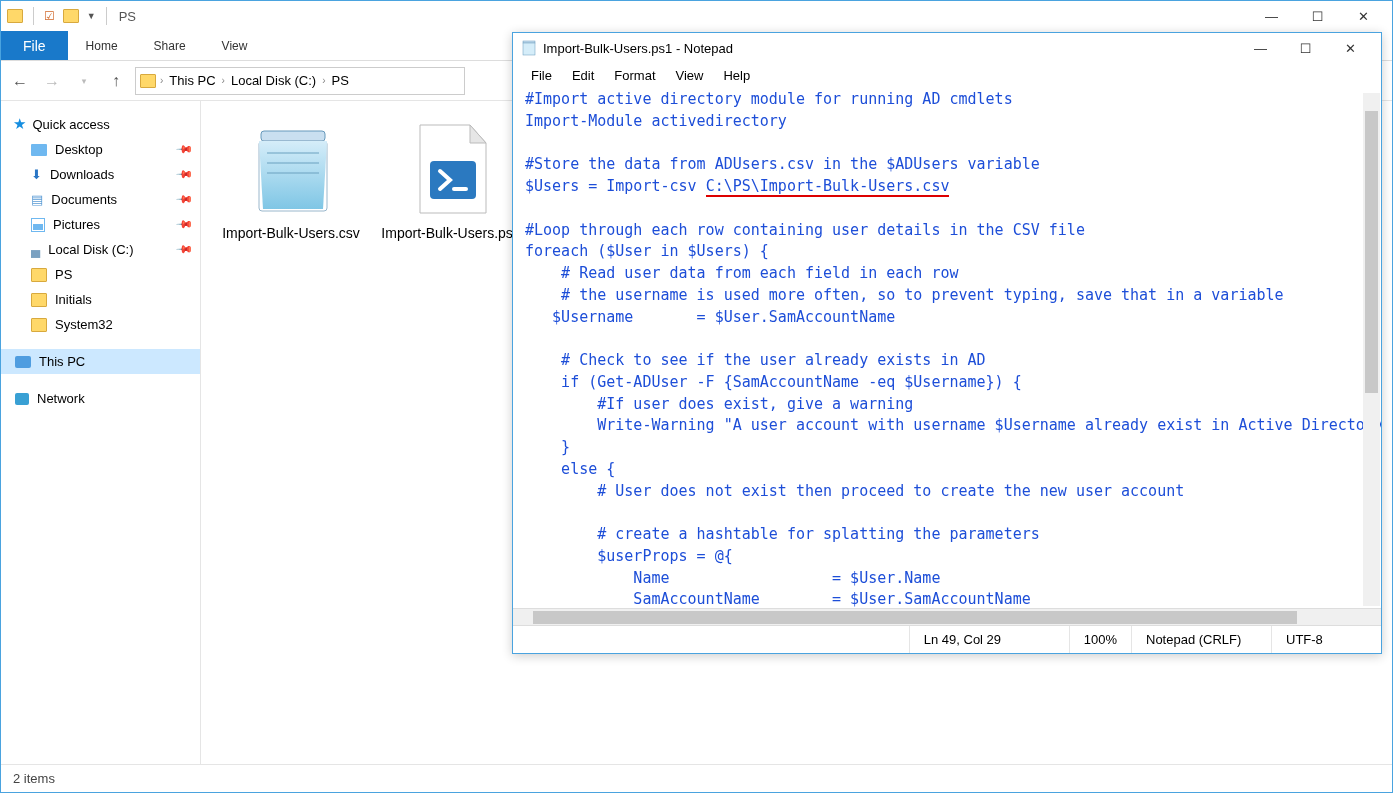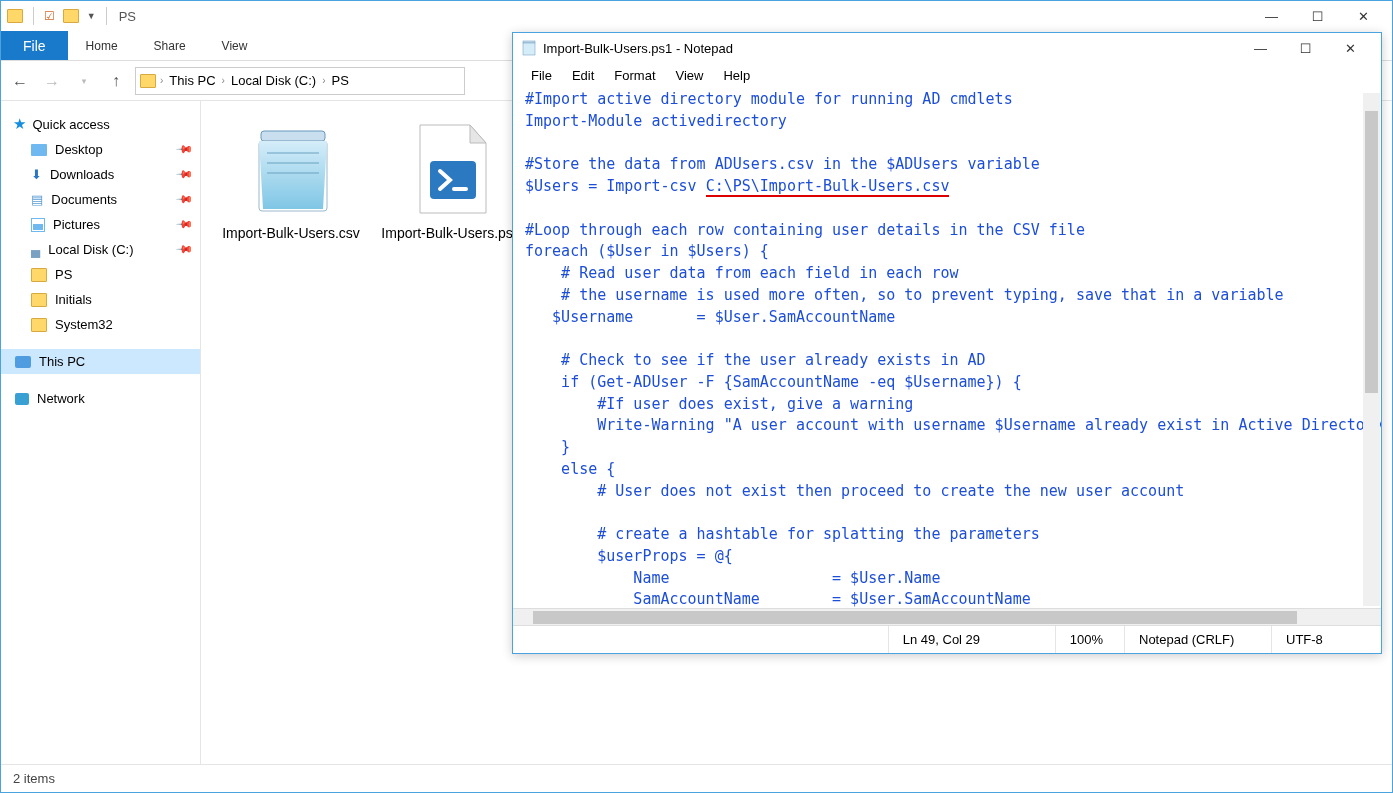--- a/index.html
+++ b/index.html
@@ -55,21 +55,21 @@
   .np-editor { flex: 1; overflow: auto; font-family: Consolas, monospace; font-size: 15px; line-height: 1.45; padding: 2px 12px; white-space: pre; color: #1d4ed8; position: relative; }
   .redline { border-bottom: 2px solid #d00; text-decoration: none; color: inherit; }
 
   .np-hscroll { height: 17px; background: #f0f0f0; border-top: 1px solid #ddd; position: relative; }
   .np-hscroll::before { content:''; position:absolute; left:20px; width: 88%; top:2px; height:13px; background:#c8c8c8; }
   .np-vscroll { position: absolute; top: 60px; right: 1px; bottom: 47px; width: 17px; background: #f0f0f0; }
   .np-vscroll::before { content:''; position:absolute; top:18px; left:2px; width:13px; height: 55%; background:#c8c8c8; }
 
   .np-status { height: 28px; border-top: 1px solid #ddd; display: flex; align-items: center; font-size: 13px; }
   .np-status .spacer { flex: 1; }
-  .np-status .cell { padding: 5px 14px; border-left: 1px solid #e5e5e5; height: 100%; display: flex; align-items: center; margin-left: 7px; }
+  .np-status .cell { padding: 5px 14px; border-left: 1px solid #e5e5e5; height: 100%; display: flex; align-items: center; }
 
   
   .ficon { width: 16px; height: 14px; background: #ffd869; border: 1px solid #d8a93e; border-radius: 1px; display: inline-block; }
   .dicon { width: 16px; height: 12px; background: #6fb8f0; border-radius: 1px; display: inline-block; }
   .picon { width: 14px; height: 14px; border:1px solid #6fb8f0; display:inline-block; position:relative;}
   .picon::after{content:'';position:absolute;bottom:1px;left:1px;right:1px;height:6px;background:#6fb8f0;}
   .pcicon { width: 16px; height: 12px; background:#4f9de0; display:inline-block; border-radius:2px;}
   .neticon { width: 14px; height: 12px; background:#39a0d4; border-radius:2px; display:inline-block;}
   .star { color:#168ee0; font-size:15px;}
 </style>

